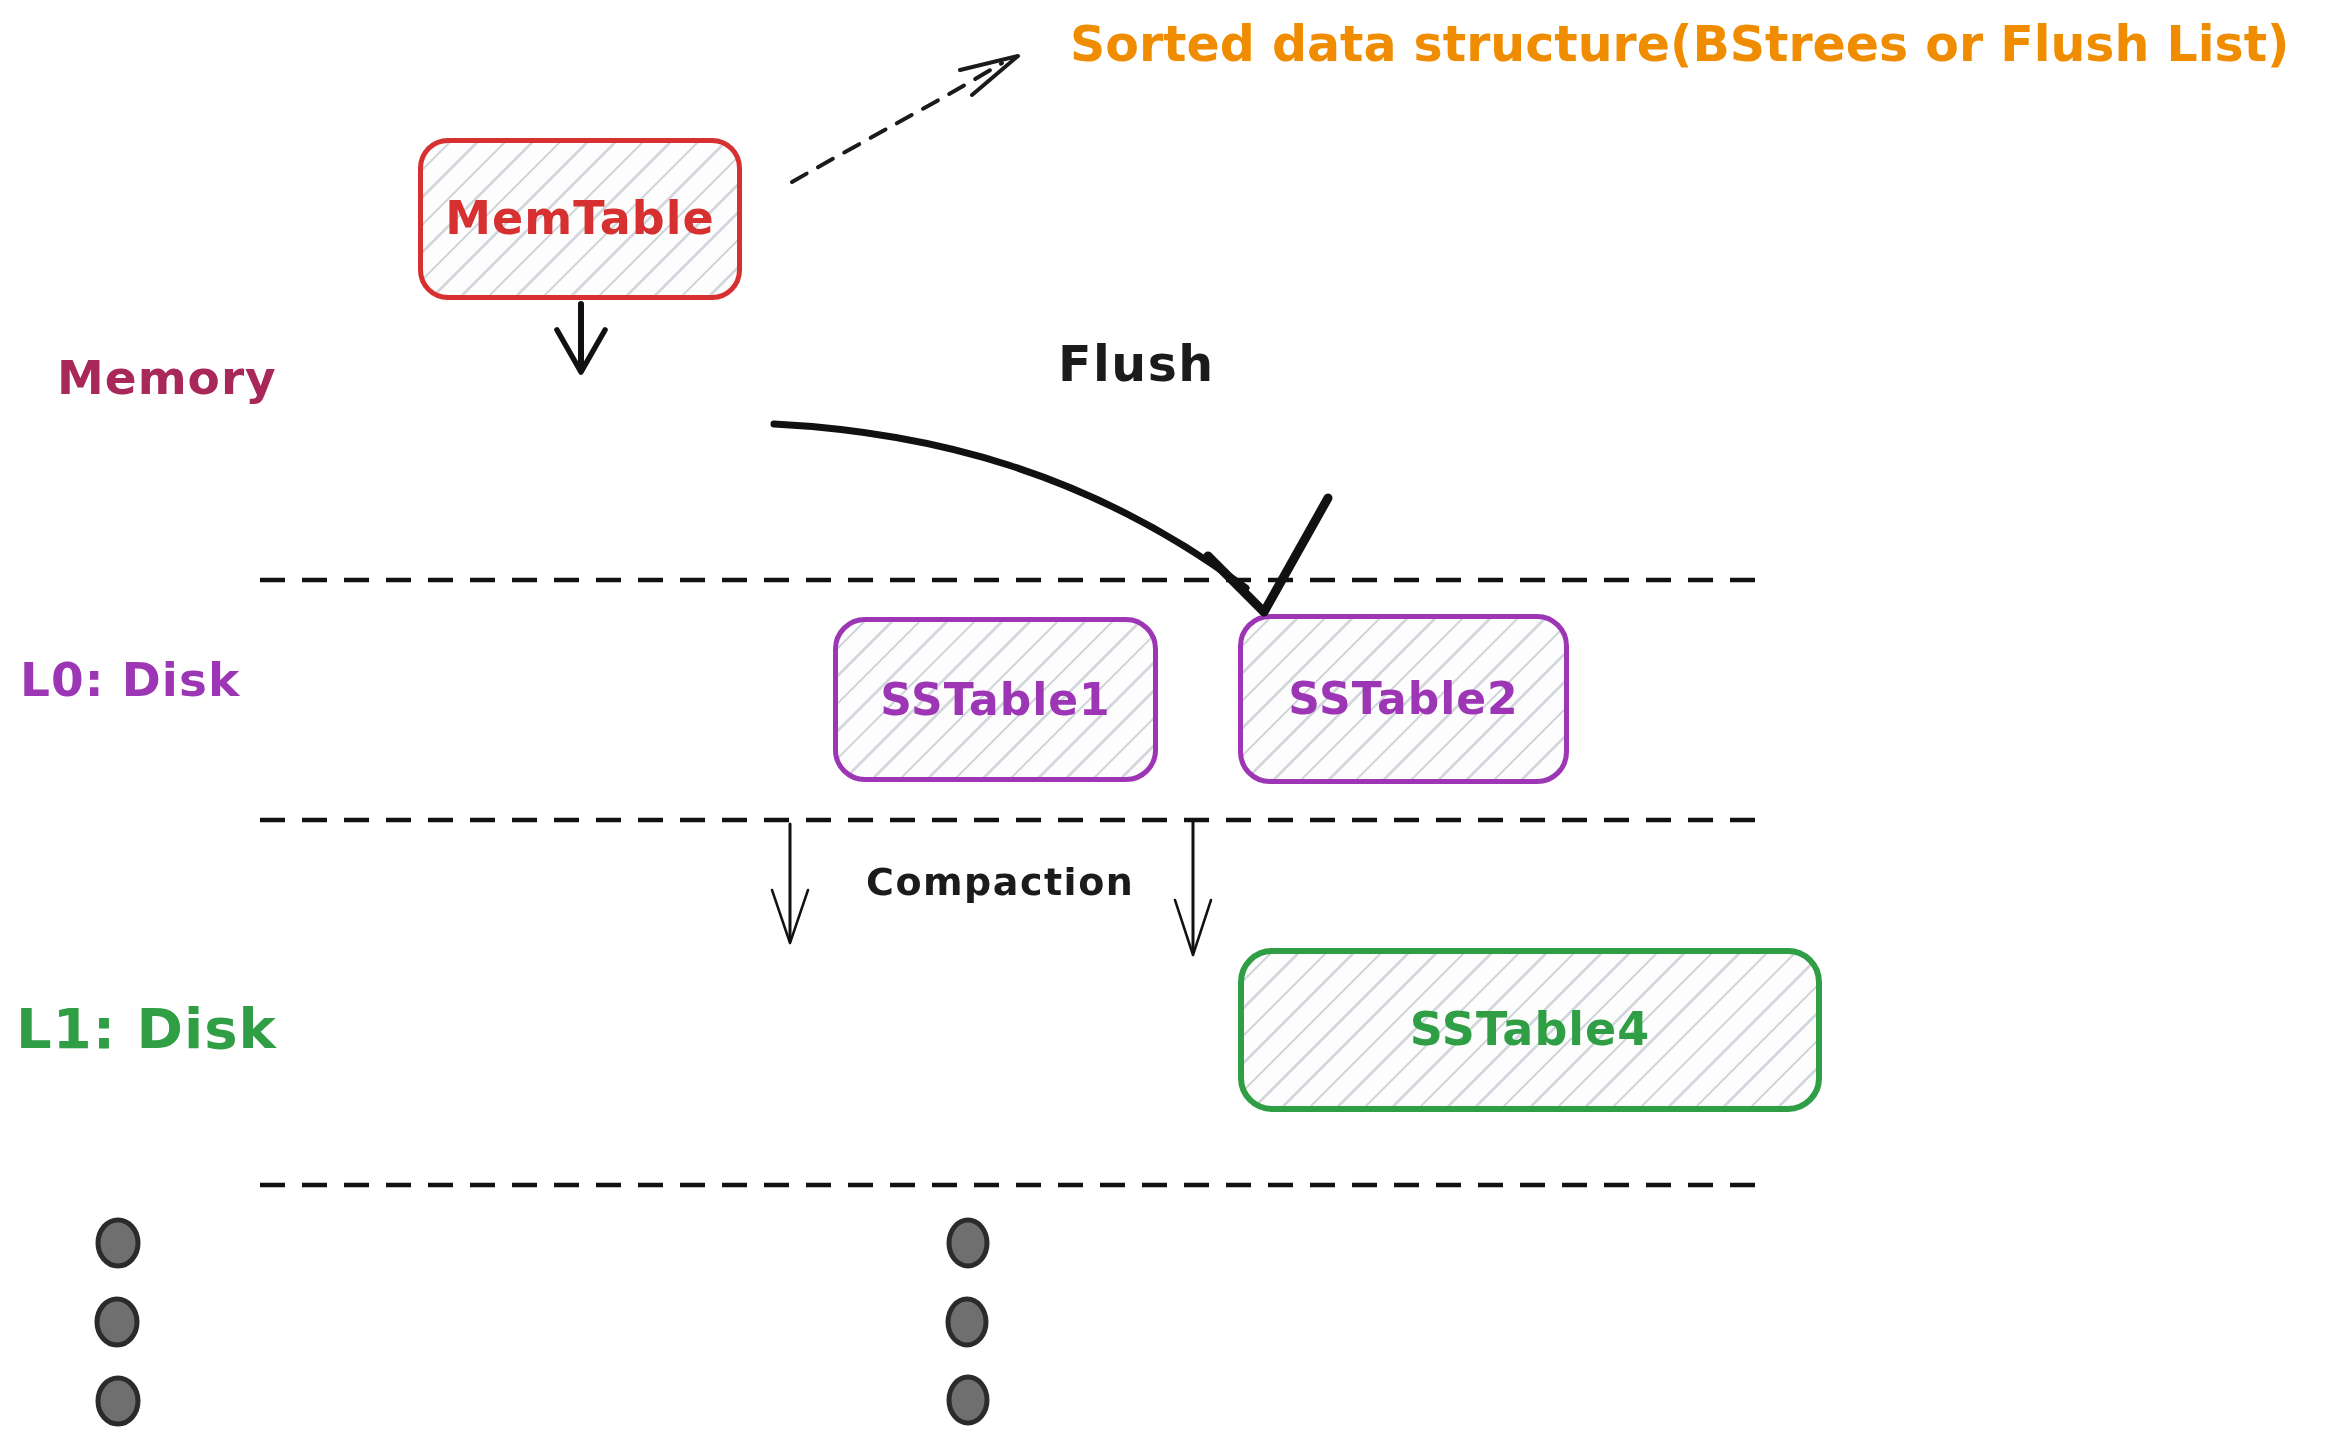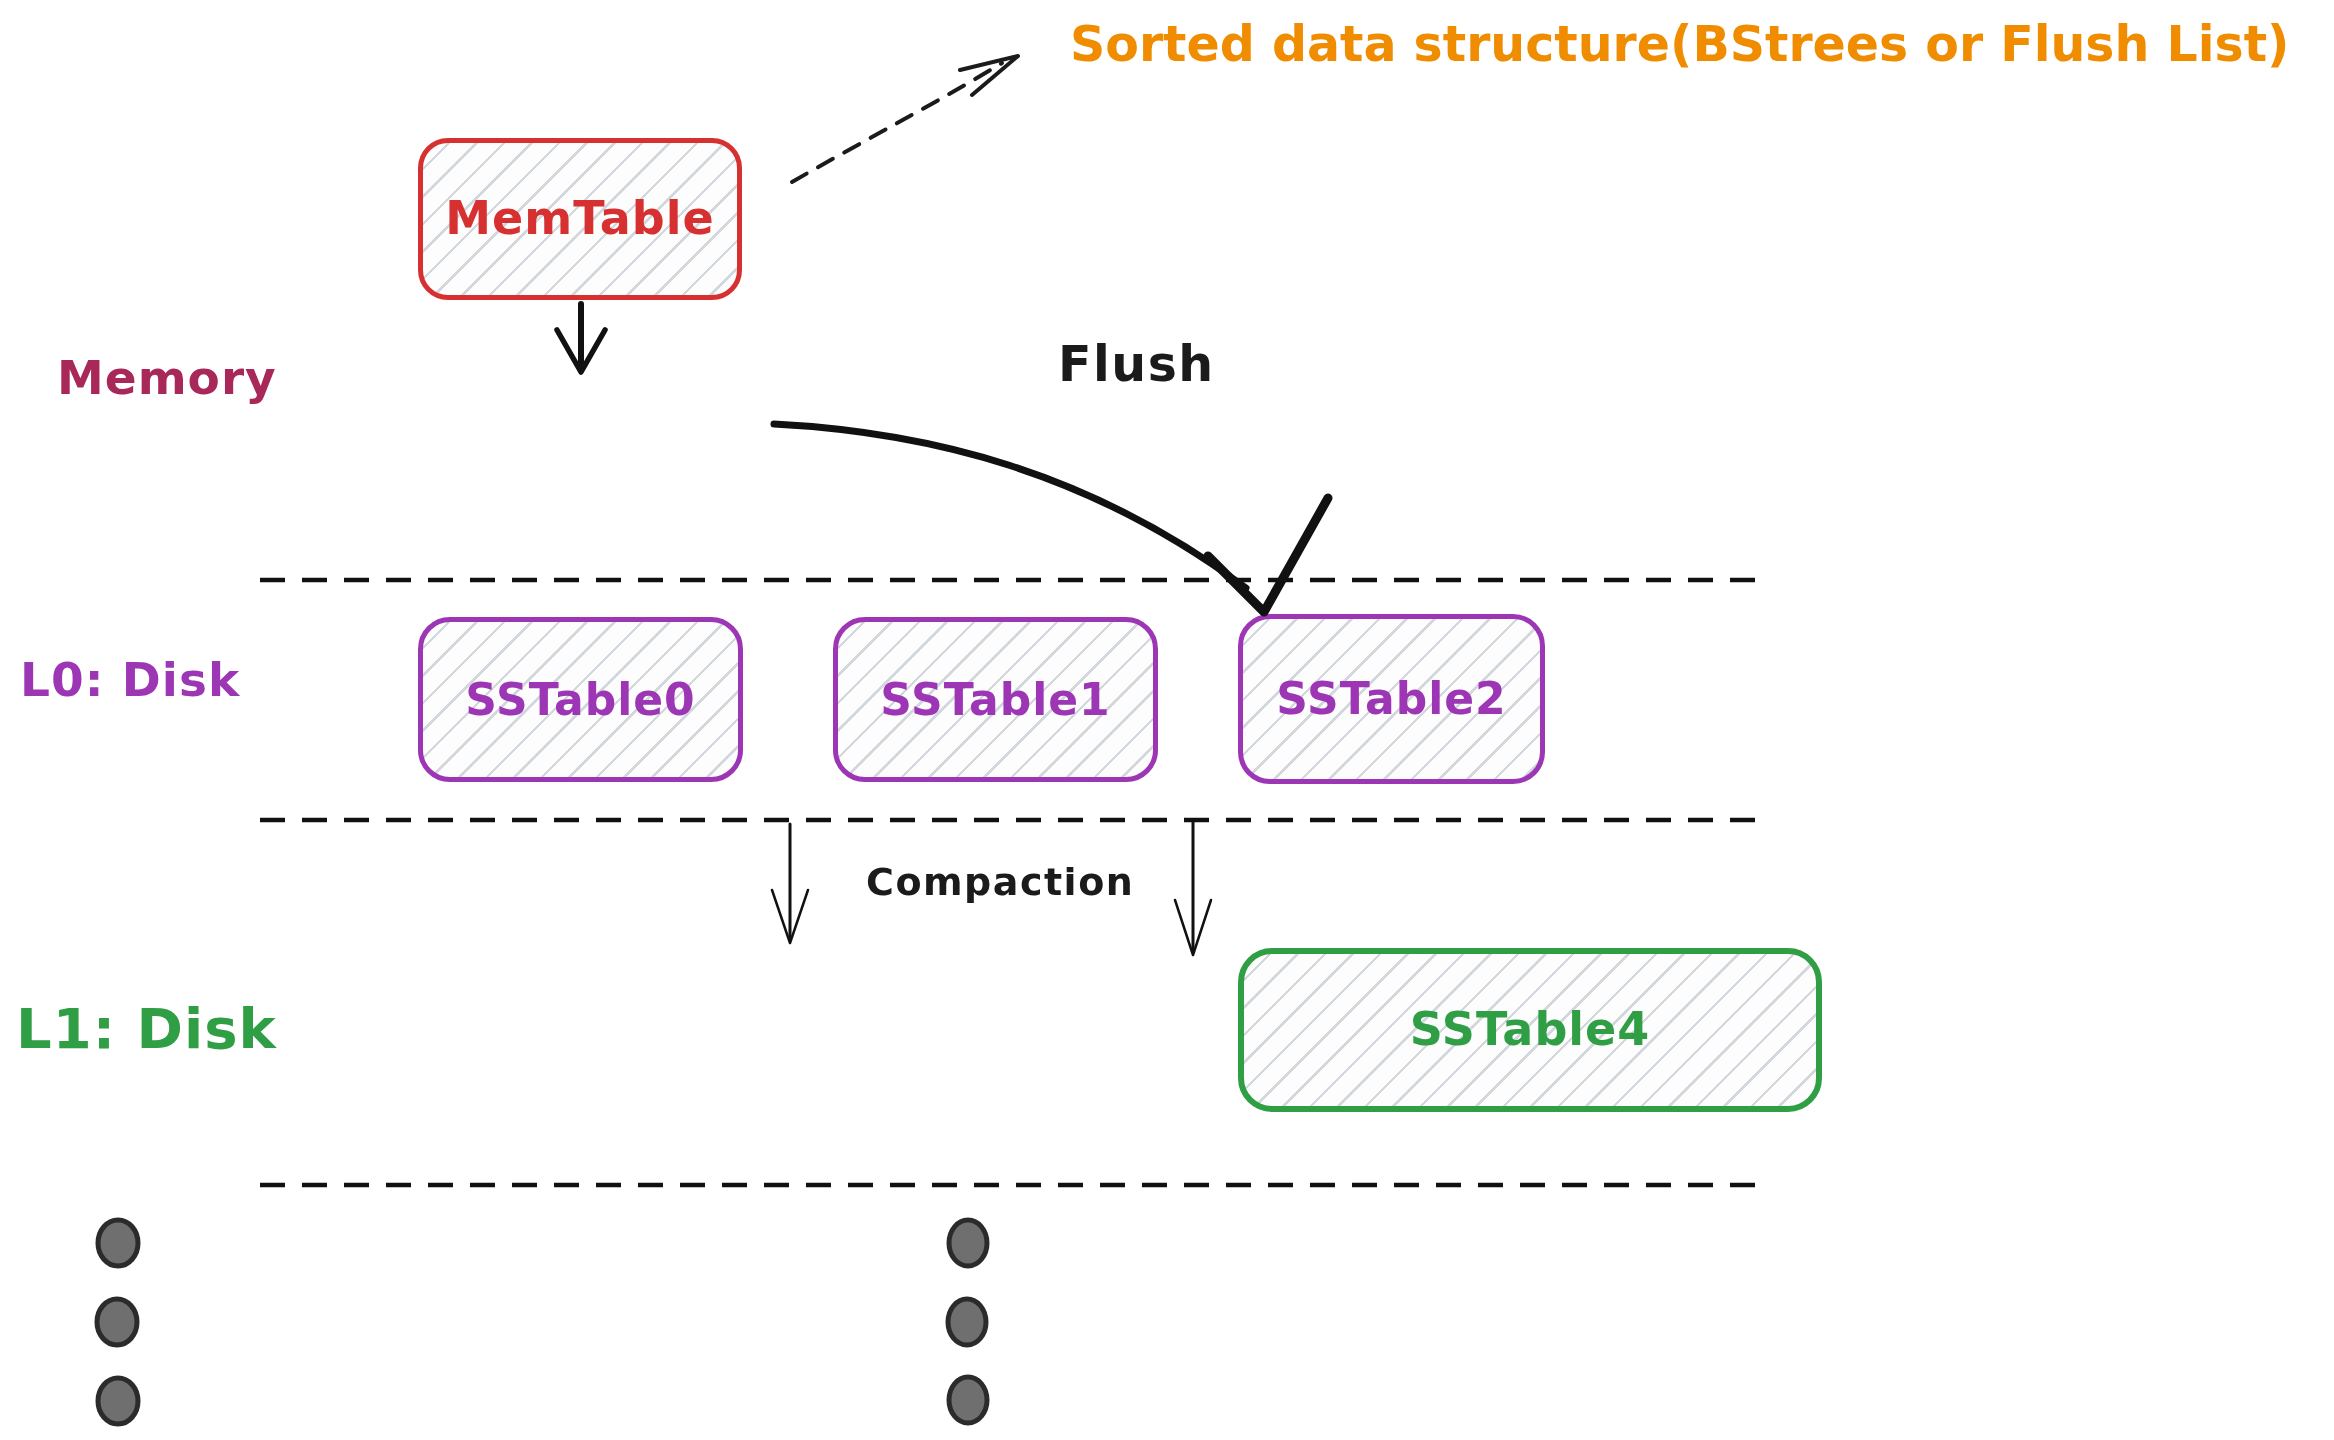--- a/index.html
+++ b/index.html
@@ -69,21 +69,21 @@
   #l0-label         { left: 20px;  top: 652px;  font-size: 47px; color: #9c36b5; }
   #l1-label         { left: 16px;  top: 996px;  font-size: 56px; color: #2f9e44; }
   #flush-label      { left: 1058px; top: 336px; font-size: 49px; }
   #compaction-label { left: 866px;  top: 860px; font-size: 38px; }
 
   
   #memtable-box        { left: 418px;  top: 138px; width: 324px; height: 162px; }
   #immutable-box       { left: 422px;  top: 377px; width: 318px; height: 164px; }
   #sstable0-box        { left: 418px;  top: 617px; width: 325px; height: 165px; }
   #sstable1-box        { left: 833px;  top: 617px; width: 325px; height: 165px; }
-  #sstable2-box        { left: 1238px; top: 614px; width: 307px; height: 170px; }
+  #sstable2-box        { left: 1238px; top: 614px; width: 331px; height: 170px; }
   #sstable3-box        { left: 418px;  top: 945px; width: 740px; height: 170px; }
   #sstable4-box        { left: 1238px; top: 948px; width: 584px; height: 164px; }
 
   #connector-layer {
     position: absolute;
     left: 0; top: 0;
     width: 2334px;
     height: 1440px;
     pointer-events: none;
     z-index: 5;
@@ -100,23 +100,20 @@
   <div id="l0-label" class="tier-label">L0: Disk</div>
   <div id="l1-label" class="tier-label">L1: Disk</div>
 
   <div id="flush-label" class="ink-label">Flush</div>
   <div id="compaction-label" class="ink-label">Compaction</div>
 
   <div id="memtable-box" class="node red">
     <span class="lbl">MemTable</span>
   </div>
 
-  <div id="sstable0-box" class="node purple">
-    <span class="lbl">SSTable0</span>
-  </div>
   <div id="sstable1-box" class="node purple">
     <span class="lbl">SSTable1</span>
   </div>
   <div id="sstable2-box" class="node purple">
     <span class="lbl">SSTable2</span>
   </div>
 
   <div id="sstable4-box" class="node green">
     <span class="lbl">SSTable4</span>
   </div>

